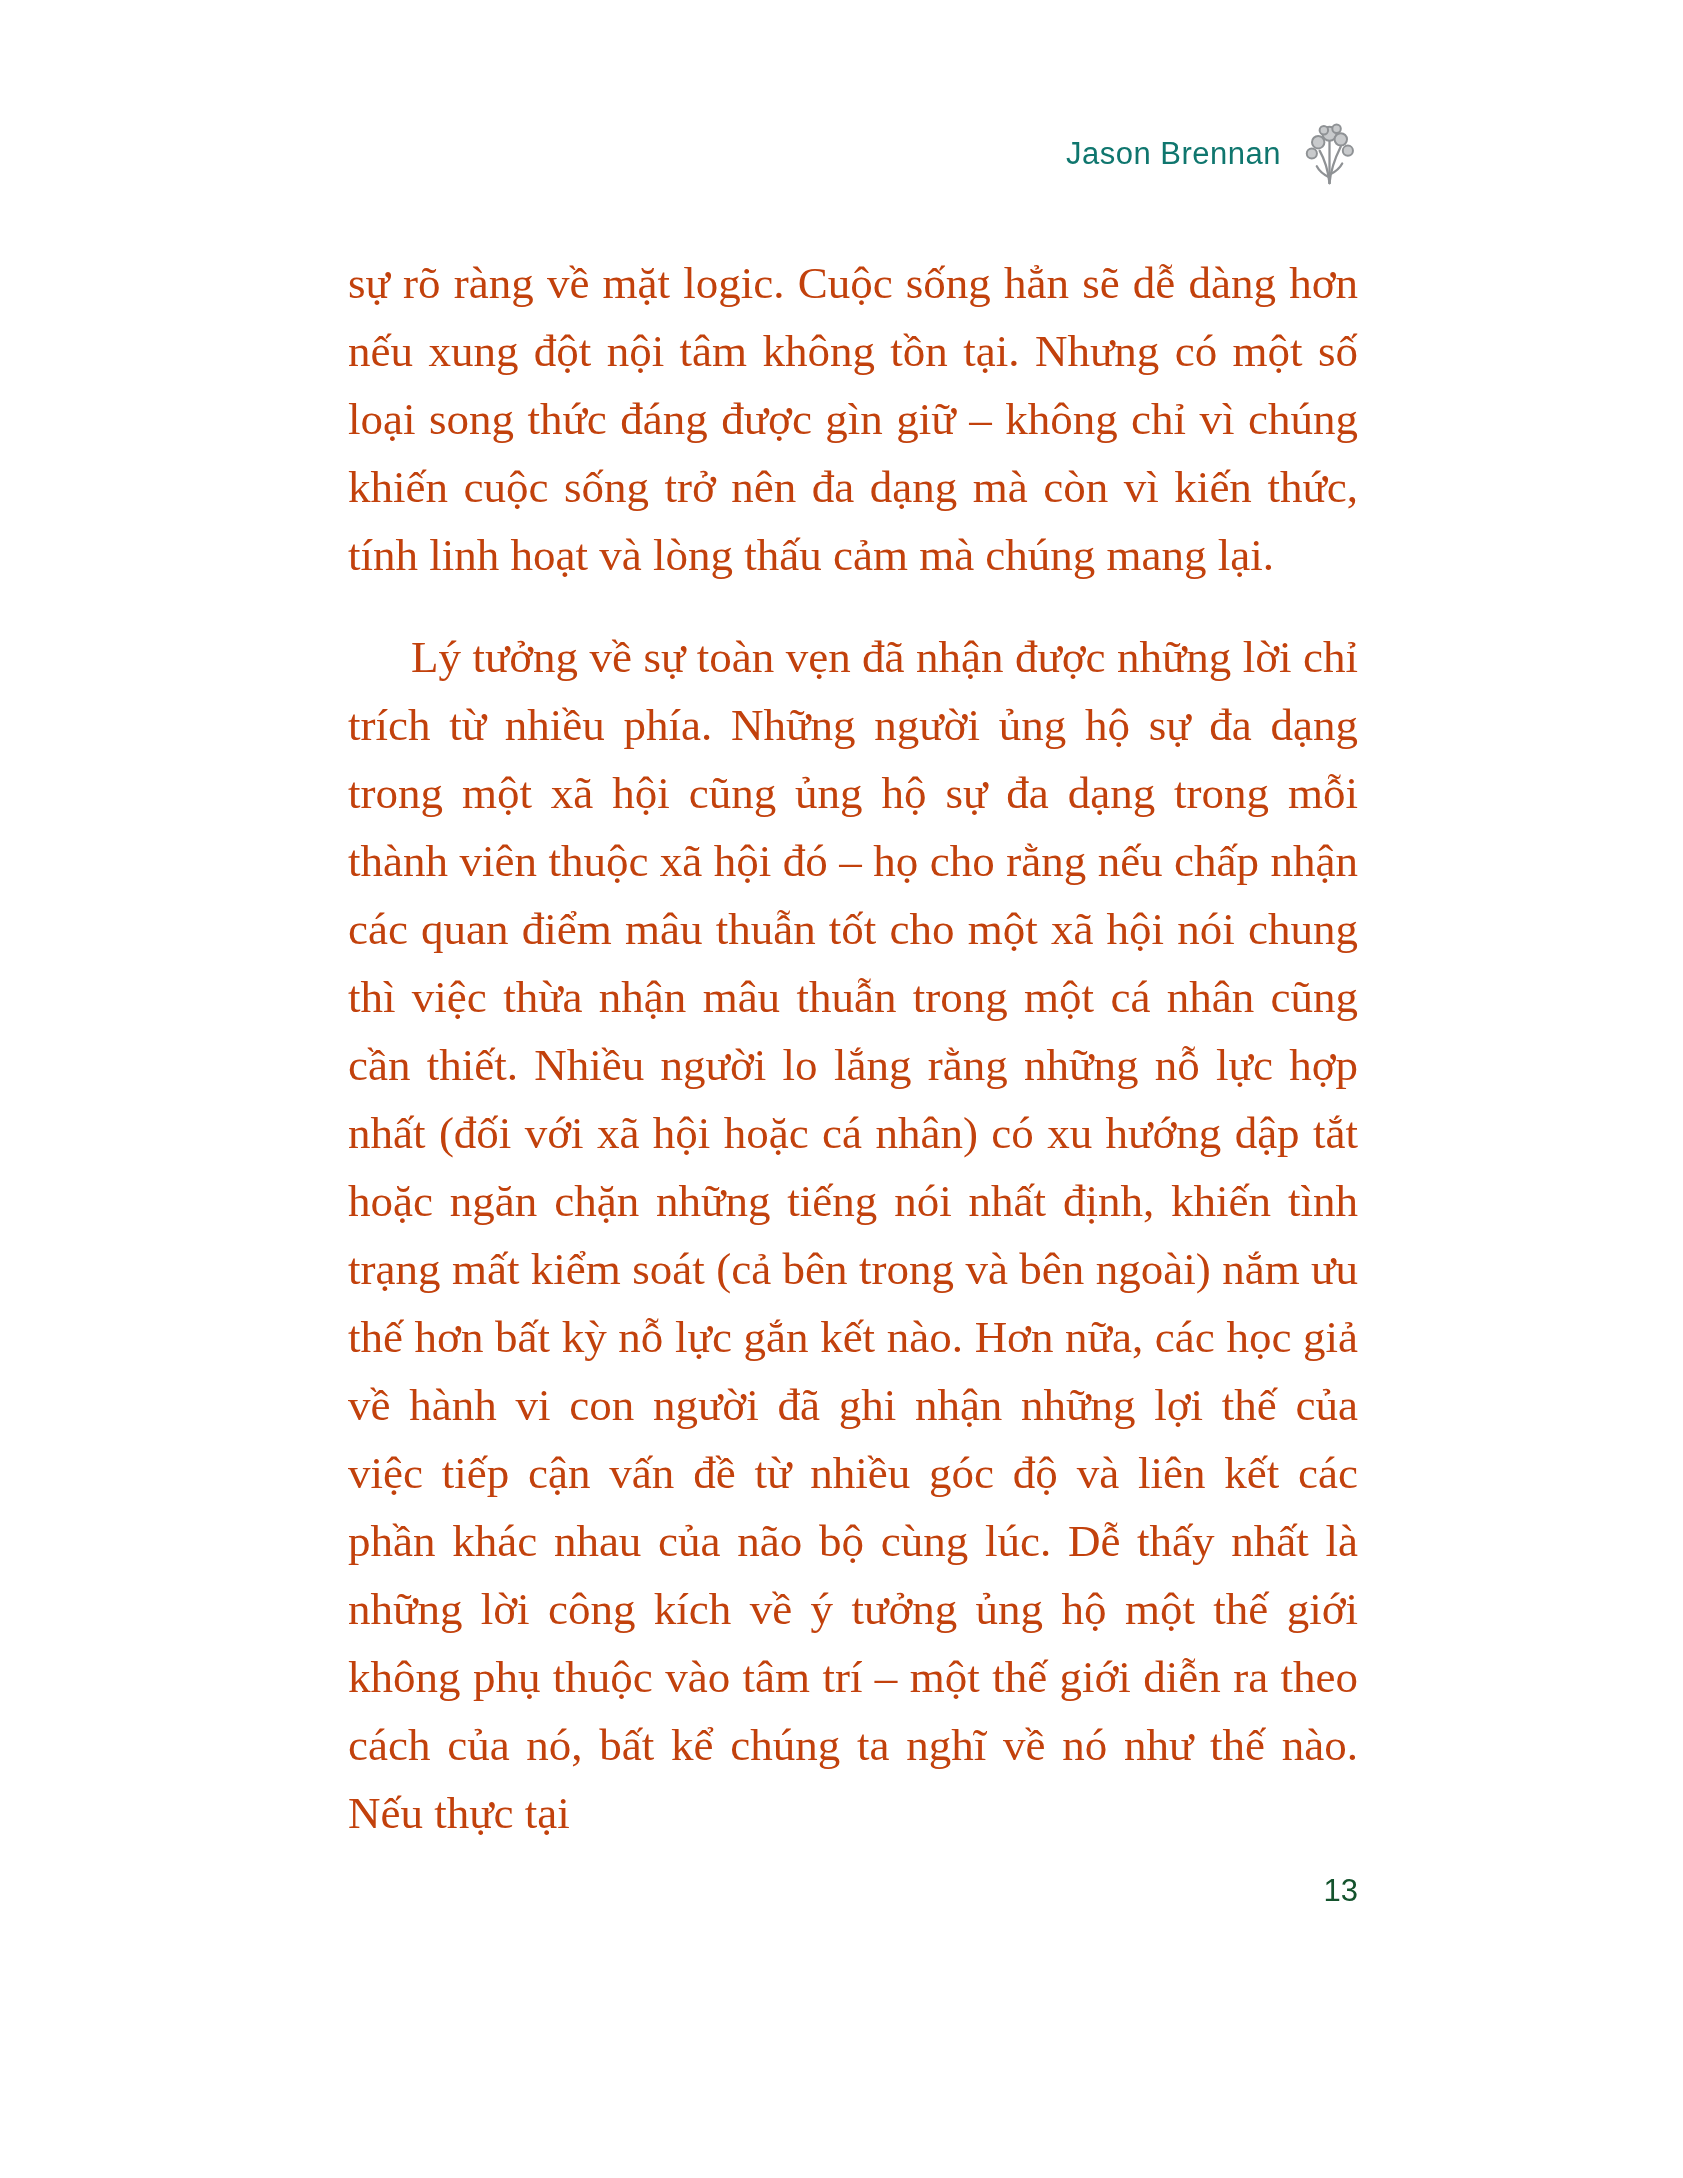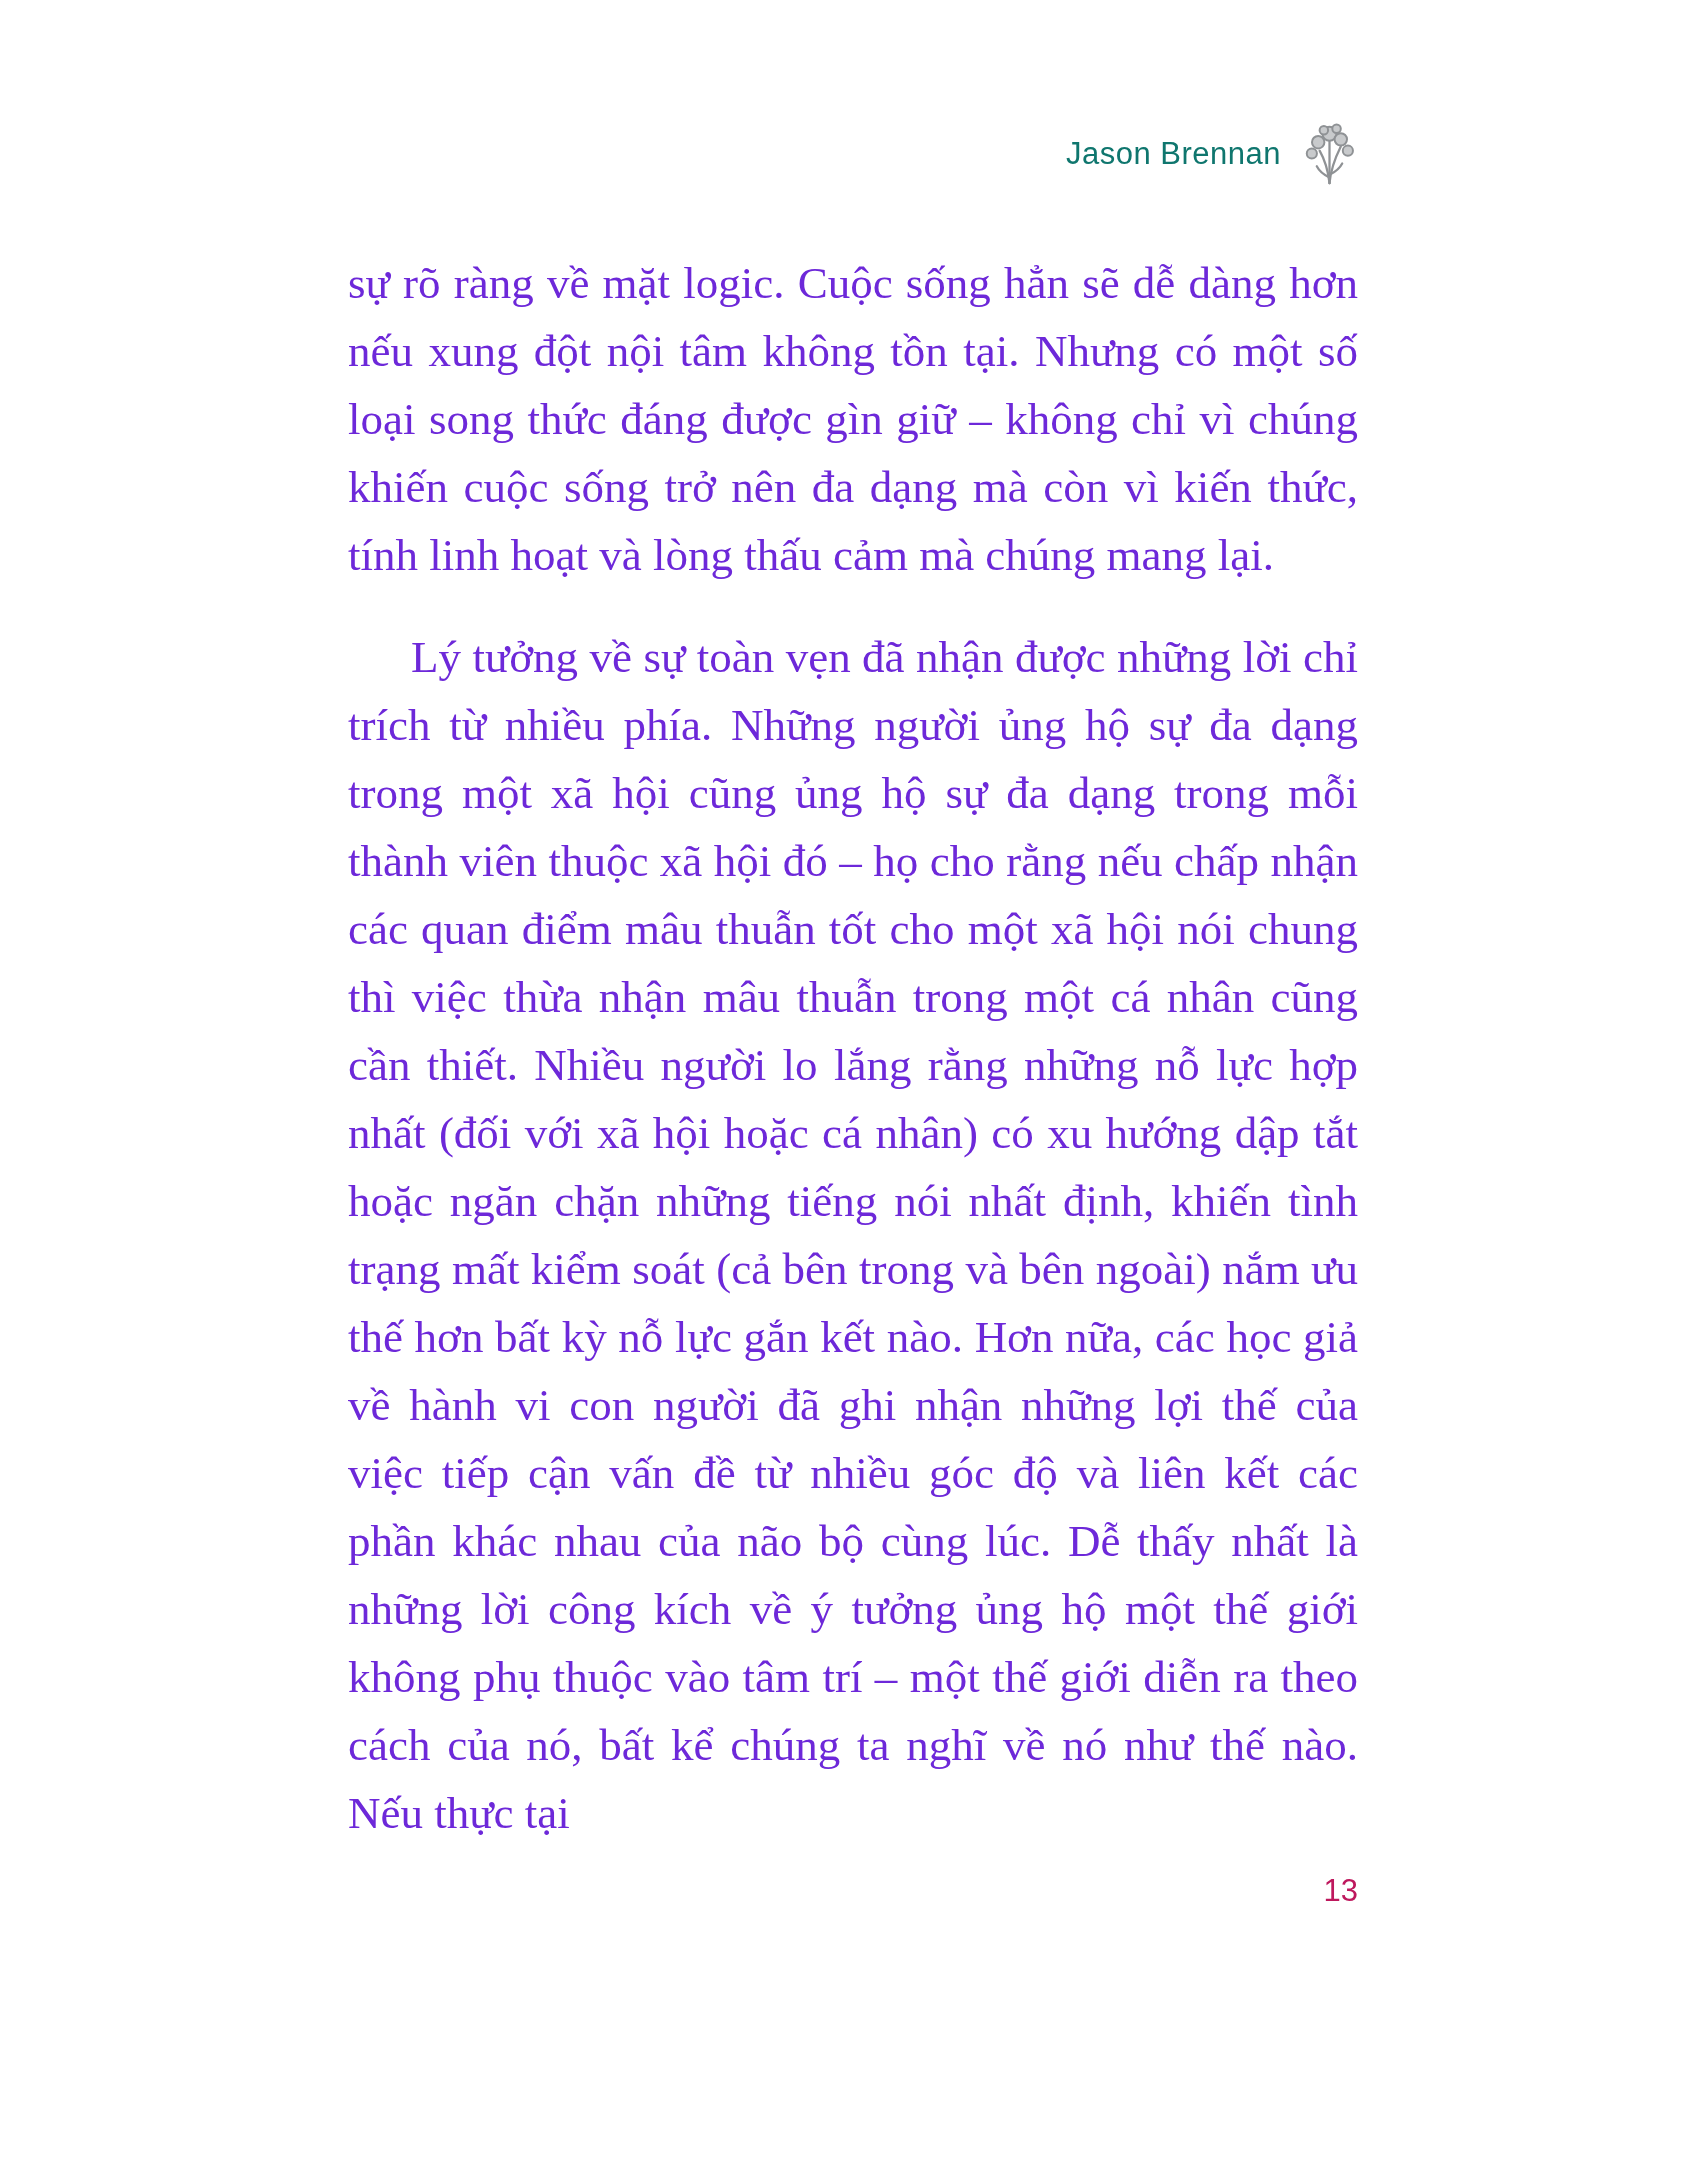--- a/index.html
+++ b/index.html
@@ -34,40 +34,40 @@
     height: 65px;
     display: inline-block;
   }
   .body-text {
     position: absolute;
     left: 348px;
     top: 249px;
     width: 1010px;
     font-size: 45px;
     line-height: 68px;
-    color: #6d28d9;
+    color: #c2410c;
     text-align: justify;
   }
   .body-text p {
     margin: 0 0 0 0;
   }
   .body-text p.continuation {
     text-indent: 0;
     margin-bottom: 34px;
   }
   .body-text p.indented {
     text-indent: 63px;
   }
   .footer {
     position: absolute;
     top: 1873px;
     right: 325px;
     font-family: "Liberation Sans", "DejaVu Sans", sans-serif;
     font-size: 31px;
-    color: #be185d;
+    color: #14532d;
   }
 </style>
 </head>
 <body>
 
 <div class="page">
 
   <div class="header">
     <span class="author-name">Jason Brennan</span>
     <span class="logo-icon">

